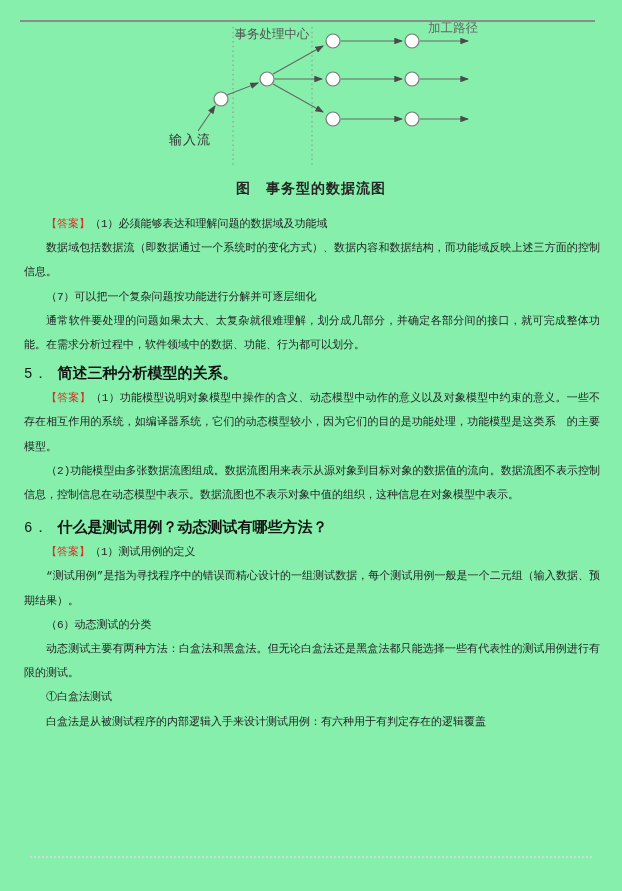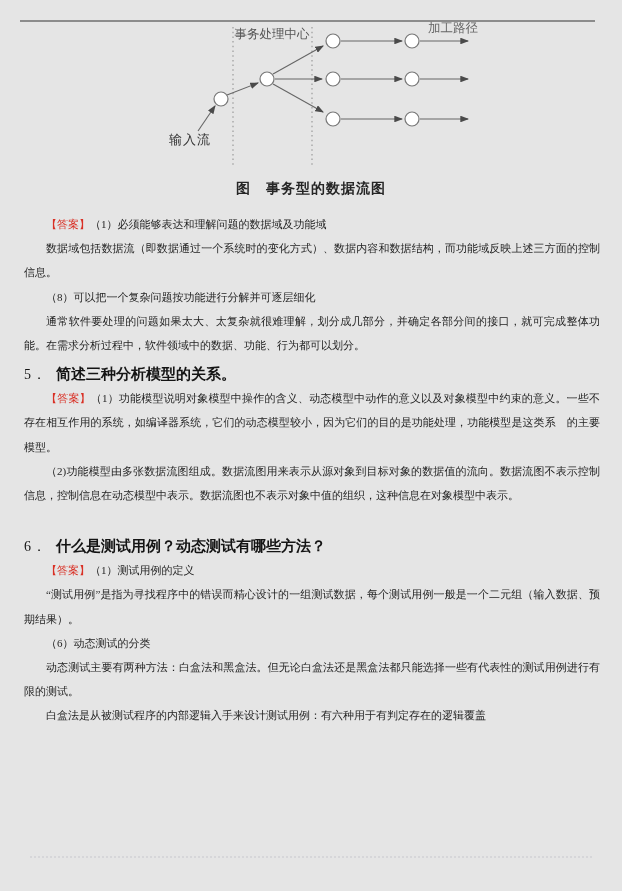--- a/index.html
+++ b/index.html
@@ -1,31 +1,31 @@
 <!DOCTYPE html>
 <html><head>
 <meta charset="utf-8">
 <style>
   * { margin:0; padding:0; box-sizing:border-box; }
   html,body { background:#ffffff; }
   .page {
-    position:relative; width:622px; height:891px; background:#e5e5e5;
-    font-family:Liberation Serif, serif; color:#1f1f1f; overflow:hidden;
+    position:relative; width:622px; height:891px; background:#86efac;
+    font-family:Liberation Mono, monospace; color:#1f1f1f; overflow:hidden;
   }
   .figure-area { position:absolute; top:0; left:0; width:622px; height:212px; }
   .figure-area svg { display:block; }
   .fig-caption {
     position:absolute; top:180px; left:0; width:622px; text-align:center;
     font-size:14px; font-weight:600; color:#262626; letter-spacing:1px;
   }
   .content { position:absolute; top:212px; left:24px; width:576px; }
   h3.q-title { font-size:15px; line-height:23px; font-weight:700; color:#141414; }
   h3.q4 { margin-top:8px; }
   h3.q5 { margin-top:6px; }
-  h3.q6 { margin-top:28px; }
+  h3.q6 { margin-top:10px; }
   .q-num { font-weight:400; font-size:14px; margin-right:9px; letter-spacing:1px; }
   p.body {
     font-size:11px; line-height:24.2px; text-align:justify;
     text-indent:2em; color:#1f1f1f;
   }
   .ans-label { color:#d93025; }
   .page-break-divider {
     position:absolute; top:856px; left:30px; right:30px; height:0;
     border-top:2px dotted #d6d6d9;
   }
@@ -81,36 +81,37 @@
     </svg>
 
     <div class="fig-caption">图　事务型的数据流图</div>
   </div>
 
   <div class="content">
 
     <section>
       <p class="body"><span class="ans-label">【答案】</span><span>（1）必须能够表达和理解问题的数据域及功能域</span></p>
       <p class="body">数据域包括数据流（即数据通过一个系统时的变化方式）、数据内容和数据结构，而功能域反映上述三方面的控制信息。</p>
-      <p class="body">（8）可以把一个复杂问题按功能进行分解并可逐层细化</p>
+      <p class="body">（7）可以把一个复杂问题按功能进行分解并可逐层细化</p>
       <p class="body">通常软件要处理的问题如果太大、太复杂就很难理解，划分成几部分，并确定各部分间的接口，就可完成整体功能。在需求分析过程中，软件领域中的数据、功能、行为都可以划分。</p>
     </section>
 
     <section>
       <h3 class="q-title q5"><span class="q-num">5．</span><span>简述三种分析模型的关系。</span></h3>
       <p class="body"><span class="ans-label">【答案】</span><span>（1）功能模型说明对象模型中操作的含义、动态模型中动作的意义以及对象模型中约束的意义。一些不存在相互作用的系统，如编译器系统，它们的动态模型较小，因为它们的目的是功能处理，功能模型是这类系　的主要模型。</span></p>
       <p class="body">（2)功能模型由多张数据流图组成。数据流图用来表示从源对象到目标对象的数据值的流向。数据流图不表示控制信息，控制信息在动态模型中表示。数据流图也不表示对象中值的组织，这种信息在对象模型中表示。</p>
     </section>
 
     <section>
       <h3 class="q-title q6"><span class="q-num">6．</span><span>什么是测试用例？动态测试有哪些方法？</span></h3>
       <p class="body"><span class="ans-label">【答案】</span><span>（1）测试用例的定义</span></p>
       <p class="body">“测试用例”是指为寻找程序中的错误而精心设计的一组测试数据，每个测试用例一般是一个二元组（输入数据、预期结果）。</p>
       <p class="body">（6）动态测试的分类</p>
       <p class="body">动态测试主要有两种方法：白盒法和黑盒法。但无论白盒法还是黑盒法都只能选择一些有代表性的测试用例进行有限的测试。</p>
+      <p class="body">①白盒法测试</p>
       <p class="body">白盒法是从被测试程序的内部逻辑入手来设计测试用例：有六种用于有判定存在的逻辑覆盖</p>
     </section>
 
   </div>
 
   <div class="page-break-divider"></div>
 
 </div>
 
 </body></html>

